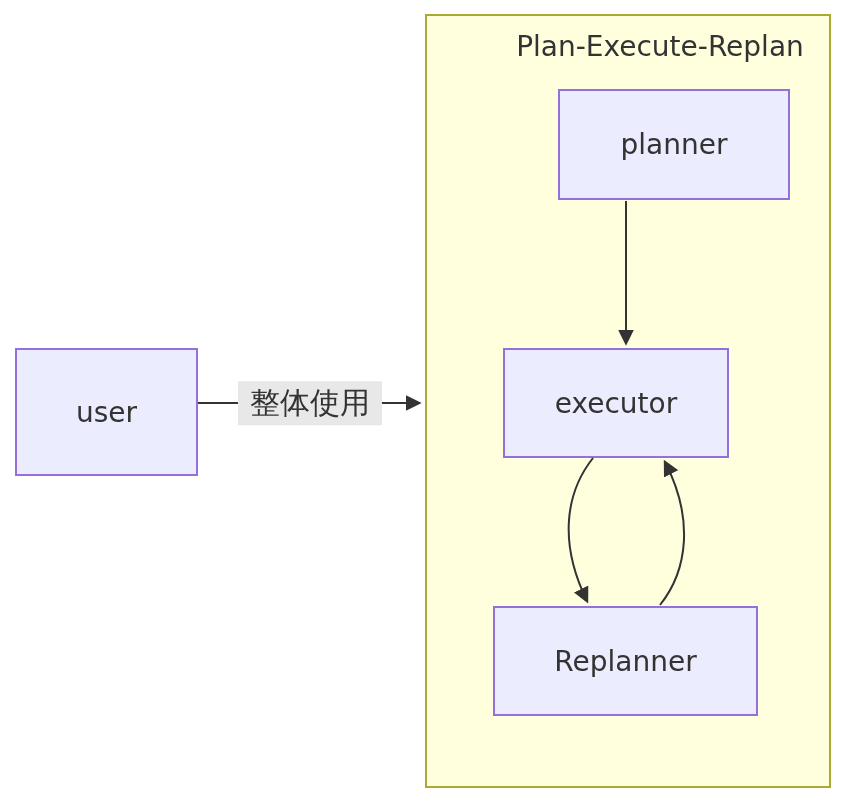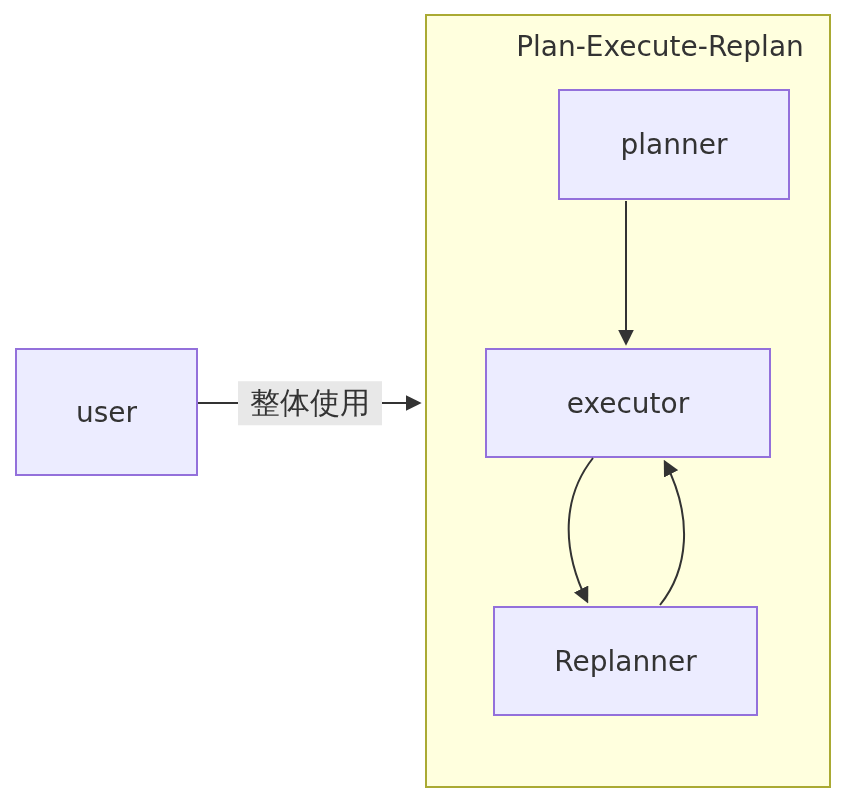--- a/index.html
+++ b/index.html
@@ -42,21 +42,21 @@
     background: var(--node-fill, #ececff);
     border: 2px solid var(--node-border, #9370db);
     display: flex;
     align-items: center;
     justify-content: center;
     font-size: 28px;
     color: var(--text-color, #333333);
   }
   .node-user      { left: 15px;  top: 348px; width: 183px; height: 128px; }
   .node-planner   { left: 510px; top: 89px;  width: 232px; height: 111px; margin-left: 48px; }
-  .node-executor  { left: 485px; top: 348px; width: 286px; height: 110px; }
+  .node-executor  { left: 503px; top: 348px; width: 226px; height: 110px; }
   .node-replanner { left: 493px; top: 606px; width: 265px; height: 110px; }
   
   svg.edges {
     position: absolute;
     left: 0;
     top: 0;
     width: 844px;
     height: 806px;
     pointer-events: none;
   }

